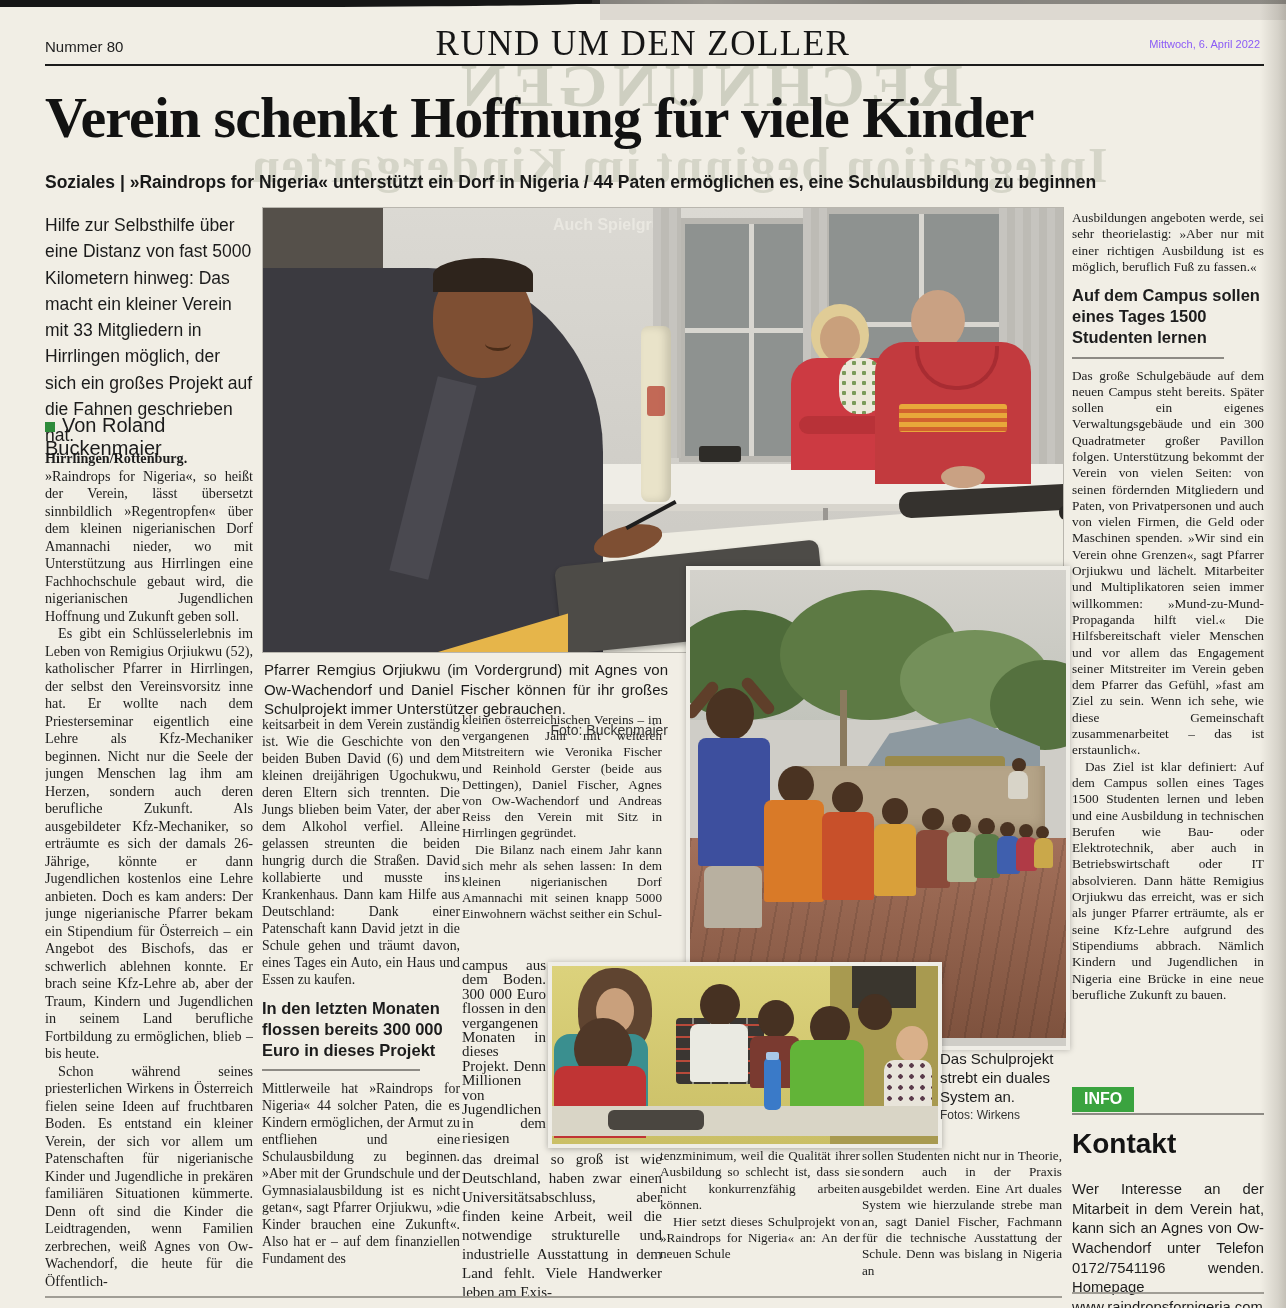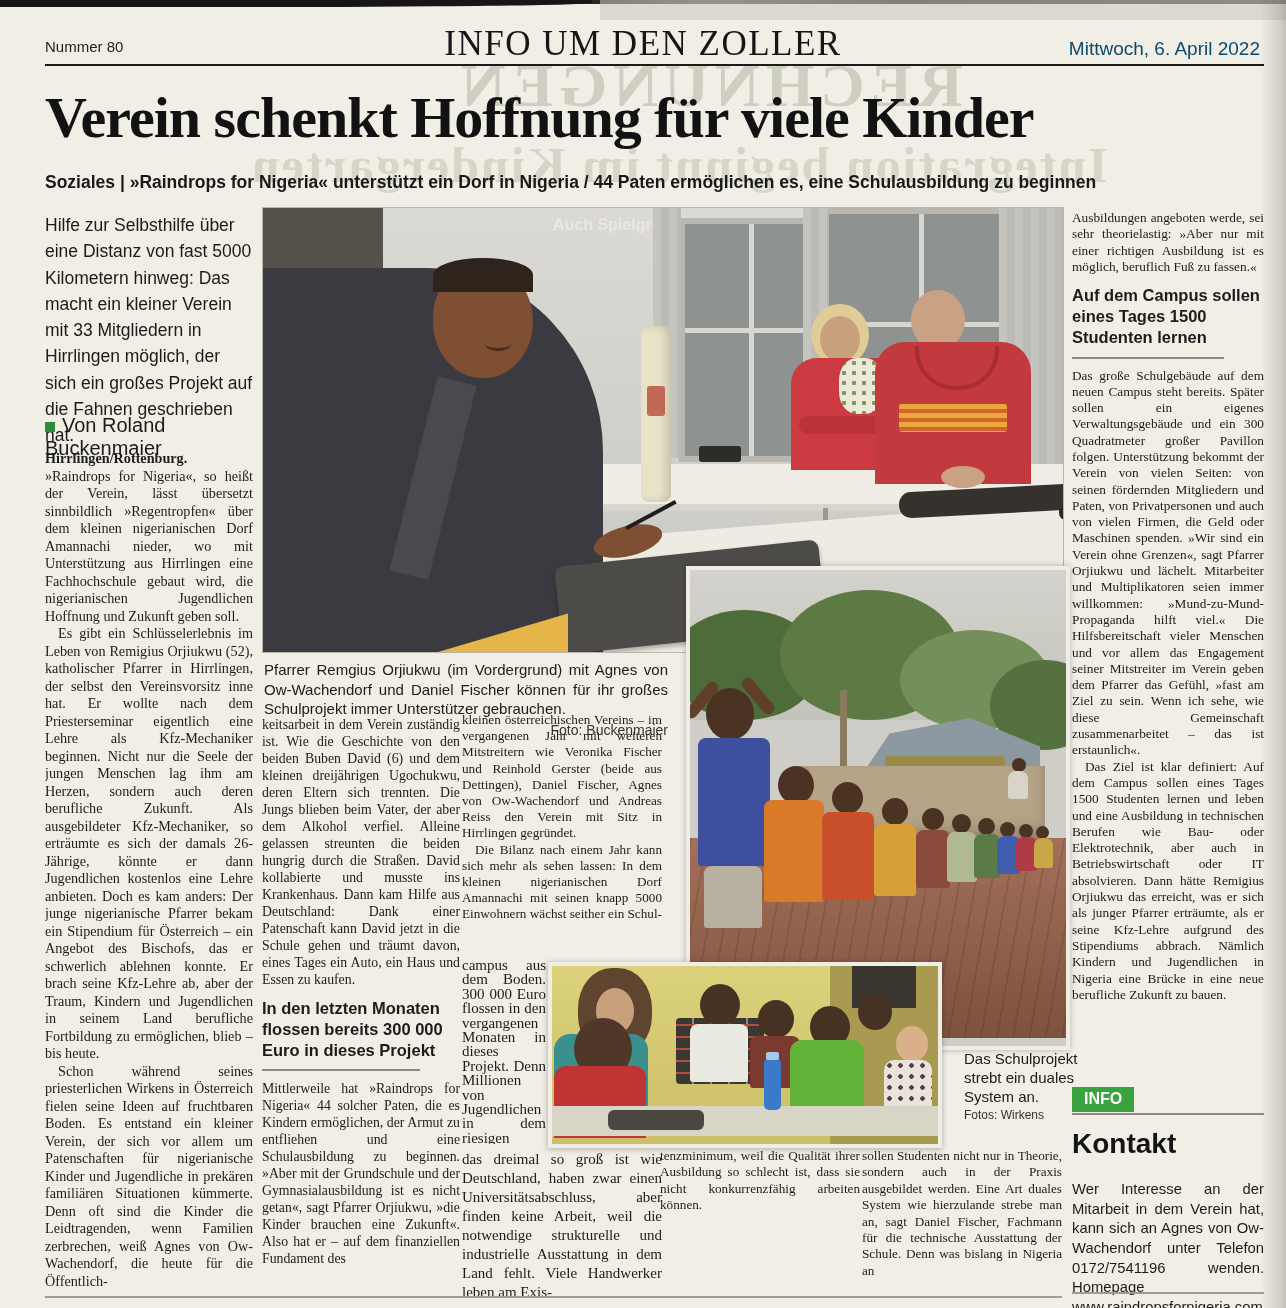--- a/index.html
+++ b/index.html
@@ -6,21 +6,21 @@
   #page{position:relative;width:1286px;height:1308px;background:#f1eee5;overflow:hidden;
         font-family:"Liberation Serif", serif;color:#1c1c1c;}
   .abs{position:absolute;}
   
   .scan-top{left:0;top:0;width:100%;height:4px;background:linear-gradient(90deg,#141414 0 42%,#55534e 55%,#2a2a28 70%,#454440 100%);}
   .scan-top2{left:0;top:0;width:46%;height:7px;background:#161616;border-radius:0 0 60% 0;}
   .scan-grayband{left:600px;top:0;width:686px;height:20px;background:#ccc9c1;opacity:.55;}
   .edge-right{right:0;top:0;width:26px;height:100%;background:linear-gradient(90deg,rgba(0,0,0,0) 0,rgba(90,85,75,.18) 70%,rgba(90,85,75,.30) 100%);z-index:40;}
   .issue{left:45px;top:38px;font-family:"Liberation Sans",sans-serif;font-size:15px;color:#222;}
   .masthead{left:0;top:24px;width:100%;text-align:center;font-size:35px;letter-spacing:1.5px;color:#161616;}
-  .dateline{right:26px;top:38px;font-family:"Liberation Sans",sans-serif;font-size:19px;color:#0c4a6e;}
+  .dateline{right:26px;top:38px;font-family:"Liberation Sans",sans-serif;font-size:11px;color:#8b5cf6;}
   .headrule{left:45px;top:64px;width:1219px;height:2px;background:#1b1b1b;}
   .headline{left:45px;top:84px;width:1219px;font-size:58px;font-weight:700;letter-spacing:-1px;color:#121212;z-index:5;}
   .kicker{left:45px;top:172px;width:1219px;font-family:"Liberation Sans",sans-serif;font-size:17.5px;font-weight:700;color:#191919;z-index:5;}
   
   .ghost{font-weight:700;z-index:1;white-space:nowrap;}
   .mirror{transform:scaleX(-1);}
   .g1{left:455px;top:50px;font-size:62px;letter-spacing:6px;color:rgba(125,135,108,.30);}
   .g2{left:250px;top:136px;font-size:50px;letter-spacing:2px;color:rgba(125,135,108,.24);}
   
   .lead{left:45px;top:212px;width:208px;font-family:"Liberation Sans",sans-serif;font-size:17.5px;line-height:1.5;color:#1b1b1b;}
@@ -40,21 +40,21 @@
   .subhead{font-family:"Liberation Sans",sans-serif;font-weight:700;font-size:16.5px;line-height:1.28;
            text-align:left;text-indent:0;margin:10px 0 0;}
   .colrule{height:0;border:0;border-top:2px solid #8d8a84;margin:8px 40px 9px 0;}
   
   .photo{overflow:hidden;}
   .ph1{left:262px;top:207px;width:800px;height:444px;background:linear-gradient(#dbd9d3,#c9c7c1);border:1px solid #b9b6ae;z-index:3;}
   .ph2{left:686px;top:566px;width:376px;height:476px;border:4px solid #efede6;box-shadow:0 0 6px rgba(0,0,0,.25);z-index:4;background:#cfcdc7;}
   .ph3{left:548px;top:962px;width:386px;height:178px;border:4px solid #efede6;box-shadow:0 1px 6px rgba(0,0,0,.3);z-index:6;background:#d6cc72;}
   .cap1{left:264px;top:660px;width:404px;font-family:Liberation Sans, sans-serif;font-size:15px;line-height:1.3;text-align:justify;color:#1b1b1b;z-index:5;}
   .credit{float:right;font-size:14px;color:#333;padding-top:2px;}
-  .cap2{left:940px;top:1050px;width:122px;font-family:"Liberation Sans",sans-serif;font-size:15px;line-height:1.25;color:#1b1b1b;z-index:6;margin-left:24px;}
+  .cap2{left:940px;top:1050px;width:122px;font-family:"Liberation Sans",sans-serif;font-size:15px;line-height:1.25;color:#1b1b1b;z-index:6;}
   .credit2{font-size:12px;color:#333;margin-top:2px;}
   
   .inforule{left:1072px;top:1113px;width:192px;height:1.5px;background:#8d8a84;z-index:7;}
   .infobadge{left:1072px;top:1087px;padding:3px 12px 4px;background:#3aa33f;color:#fff;
              font-family:"Liberation Sans",sans-serif;font-weight:700;font-size:16px;z-index:8;}
   .infotitle{left:1072px;top:1128px;width:192px;font-family:"Liberation Sans",sans-serif;font-weight:700;font-size:28px;color:#141414;}
   .infobody{left:1072px;top:1180px;width:192px;font-family:"Liberation Sans",sans-serif;font-size:14.8px;line-height:1.33;text-align:justify;hyphens:auto;}
   .botrule{left:45px;top:1296px;width:1017px;height:1.5px;background:#a09d95;}
   .botrule2{left:1072px;top:1292px;width:192px;height:1.5px;background:#a09d95;}
   
@@ -134,21 +134,21 @@
 
   <div class="abs scan-top"></div>
   <div class="abs scan-top2"></div>
   <div class="abs scan-grayband"></div>
   <div class="abs edge-right"></div>
 
   <div class="abs ghost g1 mirror">RECHNUNGEN</div>
   <div class="abs ghost g2 mirror">Integration beginnt im Kindergarten</div>
 
   <div class="abs issue">Nummer 80</div>
-  <div class="abs masthead">INFO UM DEN ZOLLER</div>
+  <div class="abs masthead">RUND UM DEN ZOLLER</div>
   <div class="abs dateline">Mittwoch, 6. April 2022</div>
   <div class="abs headrule"></div>
 
   <div class="abs headline">Verein schenkt Hoffnung für viele Kinder</div>
   <div class="abs kicker">Soziales | »Raindrops for Nigeria« unterstützt ein Dorf in Nigeria / 44 Paten ermöglichen es, eine Schulausbildung zu beginnen</div>
 
   <div class="abs lead">Hilfe zur Selbsthilfe über eine Distanz von fast 5000 Kilometern hinweg: Das macht ein kleiner Verein mit 33 Mitgliedern in Hirrlingen möglich, der sich ein großes Projekt auf die Fahnen geschrieben hat.</div>
   <div class="abs byline">
     <span class="bysq"></span><span>Von Roland Buckenmaier</span>
   </div>
@@ -290,20 +290,21 @@
   </div>
   <div class="abs c3b serifcol">
     <p class="para">campus aus dem Boden. 300 000 Euro flossen in den vergangenen Monaten in dieses Projekt. Denn Millionen von Jugendlichen in dem riesigen afrikanischen Land,</p>
   </div>
   <div class="abs c3c serifcol">
     <p class="para">das dreimal so groß ist wie Deutschland, haben zwar einen Universitätsabschluss, aber finden keine Arbeit, weil die notwendige strukturelle und industrielle Ausstattung in dem Land fehlt. Viele Handwerker leben am Exis-</p>
   </div>
 
   <div class="abs c4 serifcol">
     <p class="para">tenzminimum, weil die Qualität ihrer Ausbildung so schlecht ist, dass sie nicht konkurrenzfähig arbeiten können.</p>
+    <p class="para">Hier setzt dieses Schulprojekt von »Raindrops for Nigeria« an: An der neuen Schule</p>
   </div>
 
   <div class="abs c5 serifcol">
     <p class="para">sollen Studenten nicht nur in Theorie, sondern auch in der Praxis ausgebildet werden. Eine Art duales System wie hierzulande strebe man an, sagt Daniel Fischer, Fachmann für die technische Ausstattung der Schule. Denn was bislang in Nigeria an</p>
   </div>
 
   <div class="abs c6 serifcol">
     <p class="para">Ausbildungen angeboten werde, sei sehr theorielastig: »Aber nur mit einer richtigen Ausbildung ist es möglich, beruflich Fuß zu fassen.«</p>
     <div class="subhead">Auf dem Campus sollen eines Tages 1500 Studenten lernen</div>
     <div class="colrule"></div>

